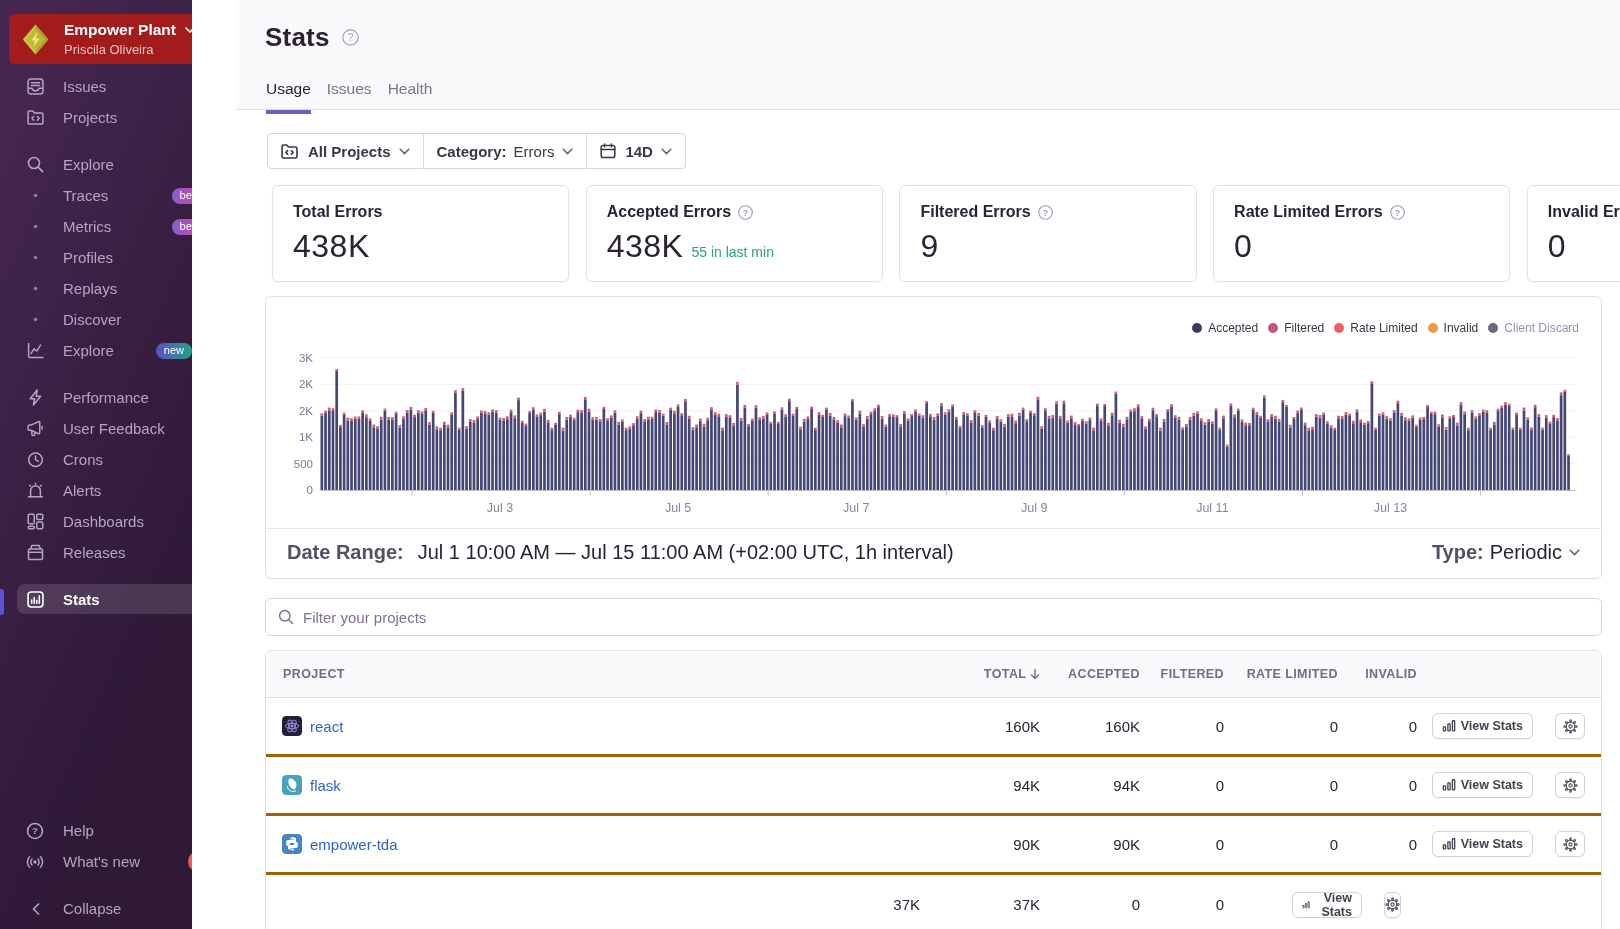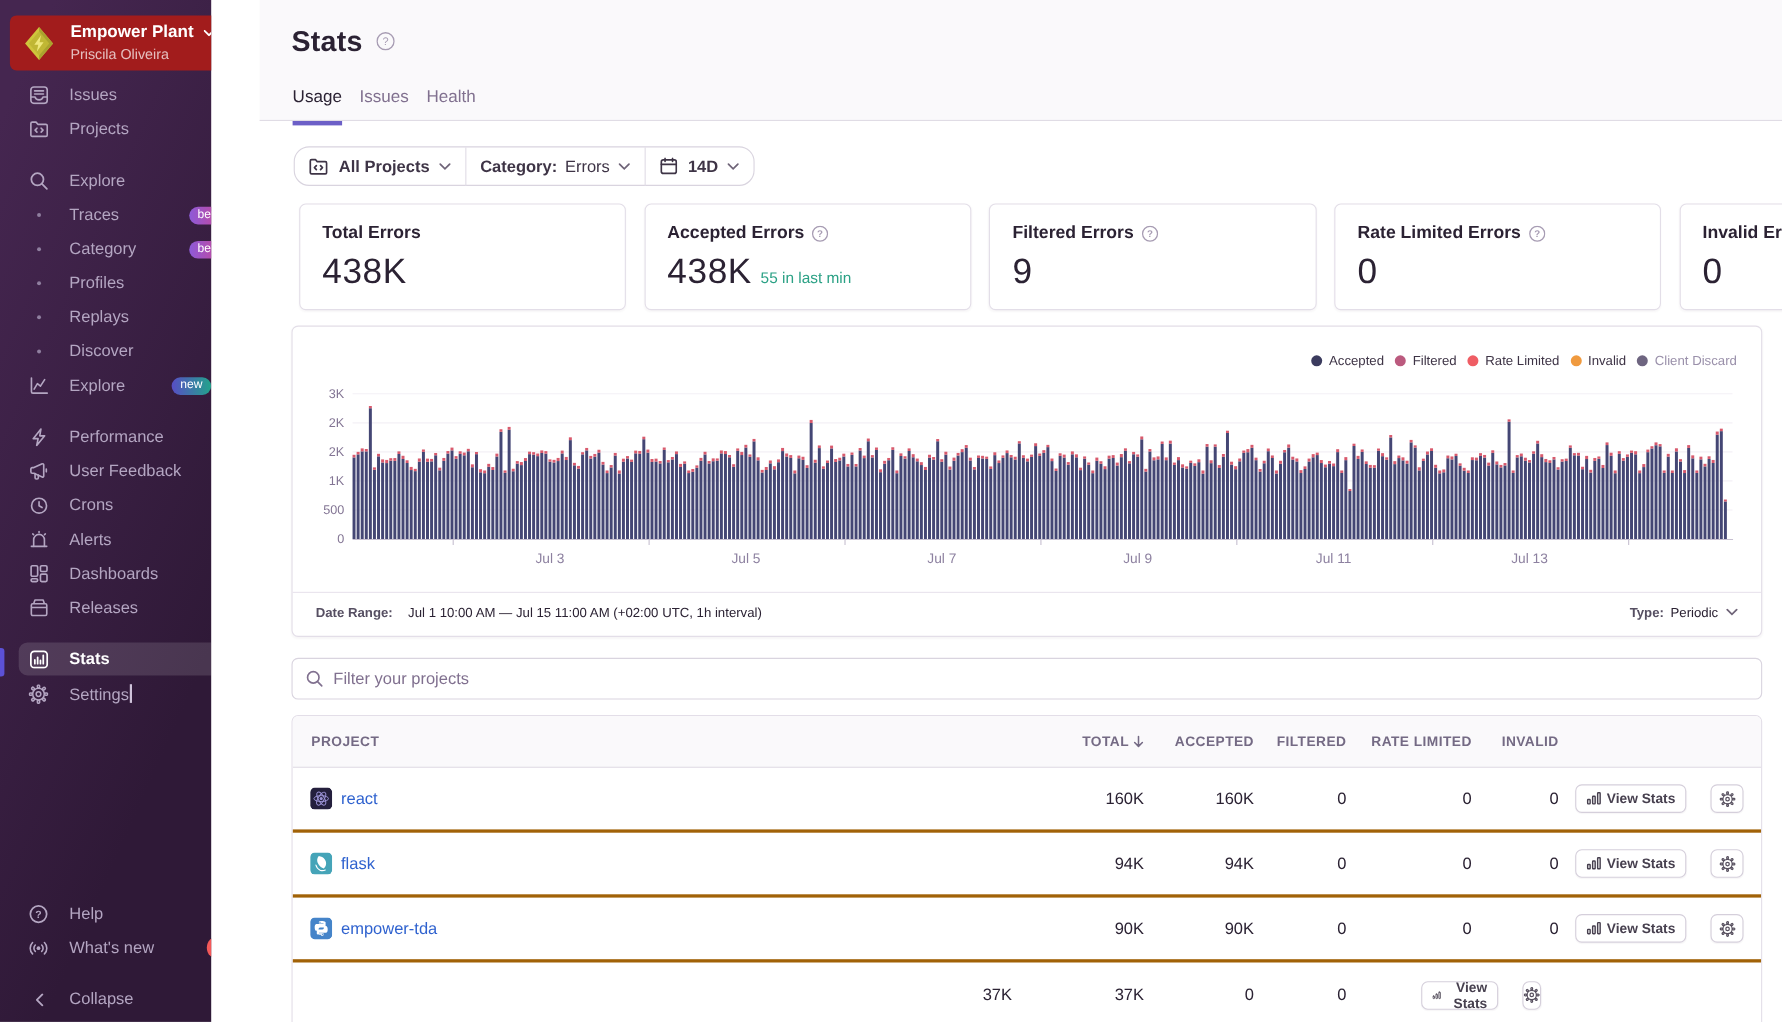--- a/index.html
+++ b/index.html
@@ -23,35 +23,35 @@
 .active-row .tx{color:#fff;font-weight:600;font-size:15px}
 #accent{position:absolute;left:0;top:589px;width:4px;height:26px;background:#5c51d6;border-radius:0 3px 3px 0}
 #sbot{position:absolute;left:0;bottom:5px;width:236px}
 .caret{display:inline-block;width:1.5px;height:17px;background:#cfc3da;margin-left:1px;vertical-align:-3px}
 #header{position:absolute;left:236px;top:0;width:1384px;height:110px;background:#faf9fb;border-bottom:1px solid #e0dce5}
 #h1row{position:absolute;left:29px;top:22px;display:flex;align-items:center}
 #h1row h1{font-size:26px;font-weight:700;color:#2b2233;letter-spacing:.2px}
 #tabs{position:absolute;left:30px;top:80px;display:flex;gap:16px;font-size:15.5px}
 .tab{color:#80708f;padding-bottom:12px}
 .tab.on{color:#2b2233;font-weight:400;border-bottom:4px solid #6c5fc7}
-#fbar{position:absolute;left:267px;top:133px;width:fit-content;height:36px;background:#fff;border:1px solid #d9d4df;border-radius:14px;display:flex;align-items:center;font-size:15px;color:#3e3446}
+#fbar{position:absolute;left:267px;top:133px;width:fit-content;height:36px;background:#fff;border:1px solid #d9d4df;border-radius:4px;display:flex;align-items:center;font-size:15px;color:#3e3446}
 .fseg{display:flex;align-items:center;padding:0 13px;height:100%;white-space:nowrap}
 .fsep{width:1px;height:35px;background:#e0dce5}
 .fb{font-weight:700}
 .chevd{margin-left:8px}
 #cards{position:absolute;left:272px;top:185px;width:1552px;display:flex;gap:16.5px}
 .card{flex:1;height:97px;background:#fff;border:1px solid #e3dee8;border-radius:6px;box-shadow:0 1px 2px rgba(43,34,51,.04);padding:17px 20px 0}
 .ct{font-size:16px;font-weight:700;color:#2b2233;display:flex;align-items:center;gap:7px}
 .cn{margin-top:7px;font-size:32px;color:#2b2233;display:flex;align-items:baseline;letter-spacing:.5px}
 .cs{font-size:14px;color:#2ba185;margin-left:8px;letter-spacing:0}
 #cpanel{position:absolute;left:265px;top:296px;width:1337px;height:283px;background:#fff;border:1px solid #e3dee8;border-radius:6px;box-shadow:0 1px 2px rgba(43,34,51,.04)}
 #legend{position:absolute;top:24px;right:22px;display:flex;align-items:center;gap:10px;font-size:12px;color:#3e3446}
 .li{display:flex;align-items:center;gap:6px}
 .ld{width:10px;height:10px;border-radius:50%}
-#cfoot{position:absolute;left:0;bottom:4px;width:100%;height:36px;border-top:1px solid #e8e3ed;display:flex;align-items:center;padding:0 21px;font-size:12px;color:#2b2233}
+#cfoot{position:absolute;left:0;bottom:14px;width:100%;height:36px;border-top:1px solid #e8e3ed;display:flex;align-items:flex-end;padding:0 21px;font-size:20px;color:#2b2233}
 #cfoot .lb{color:#564f62;font-weight:700;margin-right:14px}
 #cfoot .rt{margin-left:auto;display:flex;align-items:center}
 #cfoot .rt .lb{margin-right:6px}
 #search{position:absolute;left:265px;top:598px;width:1337px;height:38px;background:#fff;border:1px solid #d9d4df;border-radius:6px;display:flex;align-items:center;padding:0 12px;color:#80708f;font-size:15px;gap:9px}
 #tbl{position:absolute;left:265px;top:650px;width:1337px;height:285px;background:#fff;border:1px solid #e3dee8;border-radius:6px 6px 0 0;overflow:hidden}
 .trow{display:grid;grid-template-columns:1fr 120px 100px 84px 114px 79px 184px;align-items:center}
 .thead{height:47px;background:#faf9fb;border-bottom:1px solid #e0dce5;font-size:12.5px;font-weight:700;color:#746a84;letter-spacing:.4px}
 .thead>div{text-align:right;padding-right:0}
 .thead .c1{text-align:left;padding-left:17px}
 .tr{height:59px;border-bottom:3px solid #a16207;font-size:15px}
@@ -123,21 +123,21 @@
         </span>
         <span class="tx">Traces</span>
         <span class="badge b-beta">beta</span>
       </div>
 <div class="it">
         <span class="ic">
           <svg width="5" height="5" viewBox="0 0 5 5">
             <circle cx="2.5" cy="2.5" r="1.8" fill="#8f7f9f"></circle>
           </svg>
         </span>
-        <span class="tx">Category</span>
+        <span class="tx">Metrics</span>
         <span class="badge b-beta">beta</span>
       </div>
 <div class="it">
         <span class="ic">
           <svg width="5" height="5" viewBox="0 0 5 5">
             <circle cx="2.5" cy="2.5" r="1.8" fill="#8f7f9f"></circle>
           </svg>
         </span>
         <span class="tx">Profiles</span>
       </div>
@@ -233,39 +233,20 @@
       </div>
 <div class="gap"></div>
 <div class="active-row">
         <span class="ic">
           <svg width="17" height="17" viewBox="0 0 16 16" fill="none" stroke="#fff" stroke-width="1.5" stroke-linecap="round" stroke-linejoin="round">
             <rect x="1" y="1" width="14" height="14" rx="3"></rect>
             <path d="M4.4 11.6V8.4M6.8 11.6V6.2M9.2 11.6V8.8M11.6 11.6V4.6"></path>
           </svg>
         </span>
         <span class="tx">Stats</span>
-      </div>
-<div class="it" style="height:33px">
-        <span class="ic">
-          <svg width="18" height="18" viewBox="0 0 16 16" fill="none" stroke="#b4a6c2" stroke-width="1.25">
-            <circle cx="8" cy="8" r="4.7"></circle>
-            <circle cx="8" cy="8" r="1.9"></circle>
-            <g>
-              <rect x="7.1" y="0.6" width="1.8" height="2.4" rx="0.8"></rect>
-              <rect x="7.1" y="0.6" width="1.8" height="2.4" rx="0.8" transform="rotate(45 8 8)"></rect>
-              <rect x="7.1" y="0.6" width="1.8" height="2.4" rx="0.8" transform="rotate(90 8 8)"></rect>
-              <rect x="7.1" y="0.6" width="1.8" height="2.4" rx="0.8" transform="rotate(135 8 8)"></rect>
-              <rect x="7.1" y="0.6" width="1.8" height="2.4" rx="0.8" transform="rotate(180 8 8)"></rect>
-              <rect x="7.1" y="0.6" width="1.8" height="2.4" rx="0.8" transform="rotate(225 8 8)"></rect>
-              <rect x="7.1" y="0.6" width="1.8" height="2.4" rx="0.8" transform="rotate(270 8 8)"></rect>
-              <rect x="7.1" y="0.6" width="1.8" height="2.4" rx="0.8" transform="rotate(315 8 8)"></rect>
-            </g>
-          </svg>
-        </span>
-        <span class="tx">Settings<span class="caret"></span></span>
       </div>
 </div>
 <div id="accent"></div>
 <div id="sbot">
 <div class="it">
         <span class="ic">
           <svg width="18" height="18" viewBox="0 0 16 16" fill="none" stroke="#b4a6c2" stroke-width="1.4">
             <circle cx="8" cy="8" r="6.6"></circle>
             <text x="8" y="11" text-anchor="middle" font-size="8.5" font-weight="700" fill="#b4a6c2" stroke="none" font-family="Liberation Sans,sans-serif">?</text>
           </svg>

